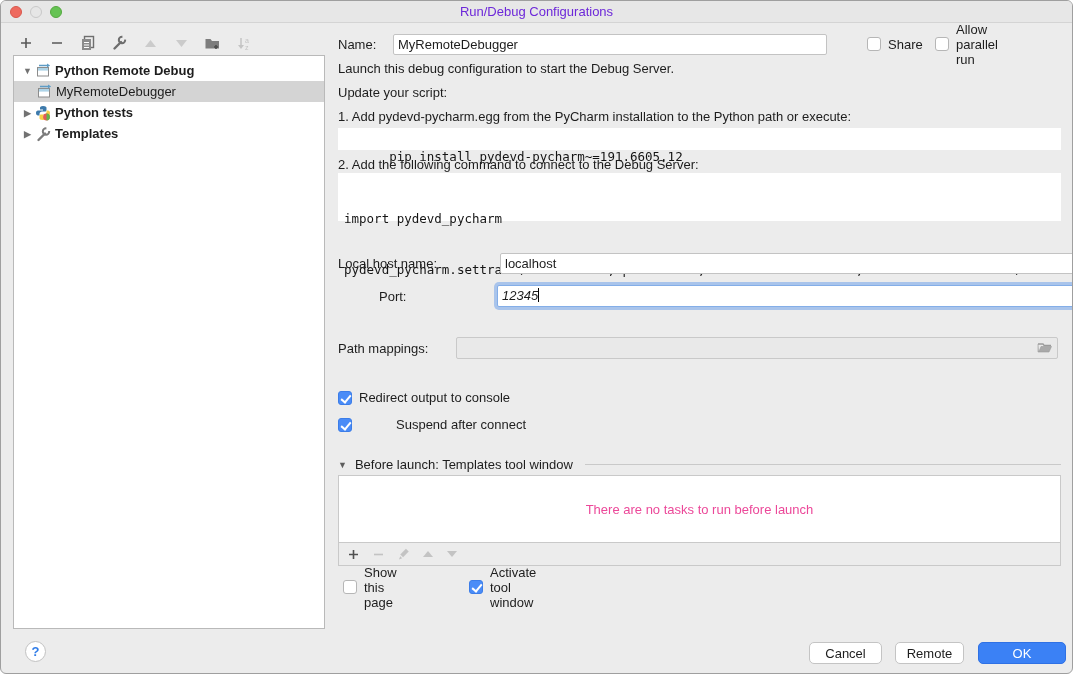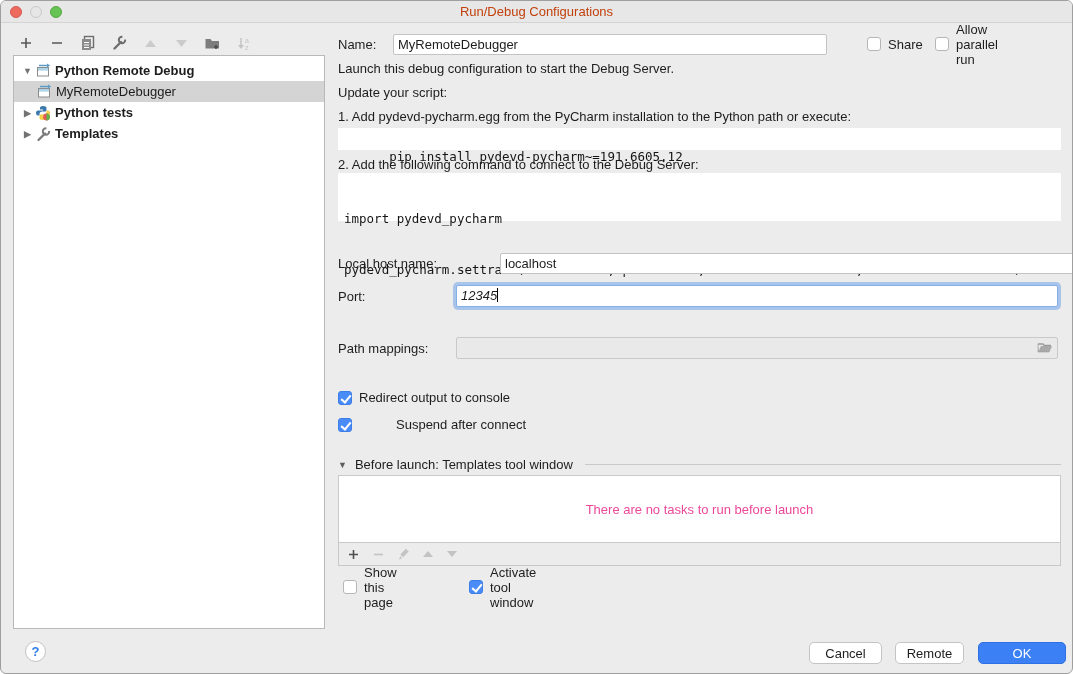--- a/index.html
+++ b/index.html
@@ -13,21 +13,21 @@
   }
   
   .titlebar{position:absolute;left:0;top:0;width:100%;height:22px;
     background:#e7e7e7;border-bottom:1px solid #d4d4d4;
     display:flex;align-items:center;justify-content:center;}
   .traffic{position:absolute;left:9px;top:5px;display:flex;gap:8px;}
   .light{width:12px;height:12px;border-radius:50%;}
   .light.red{background:#ee6a5f;border:1px solid #d8574c;}
   .light.gray{background:#e6e6e6;border:1px solid #c8c8c8;}
   .light.green{background:#66c354;border:1px solid #54a83f;}
-  .title{color:#c2410c;font-weight:500;}
+  .title{color:#6d28d9;font-weight:500;}
   
   .tree-toolbar{position:absolute;left:16px;top:31px;height:22px;display:flex;align-items:center;gap:13px;}
   .tbtn{width:18px;height:18px;display:flex;align-items:center;justify-content:center;}
   
   .tree-panel{position:absolute;left:12px;top:54px;width:312px;height:574px;
     background:#ffffff;border:1px solid #b9b9b9;padding-top:4px;}
   .trow{height:21px;display:flex;align-items:center;white-space:nowrap;}
   .trow .arrow{width:11px;text-align:center;font-size:9px;color:#727272;margin-left:8px;flex:0 0 11px;}
   .trow .ticon{width:16px;height:16px;margin:0 4px 0 2px;flex:0 0 16px;display:flex;align-items:center;justify-content:center;}
   .trow.bold{font-weight:bold;}
@@ -229,21 +229,21 @@
     <div class="codebox" style="top:172px;height:48px;">
       <div>import pydevd_pycharm</div>
       <div>pydevd_pycharm.settrace('localhost', port=12345, stdoutToServer=True, stderrToServer=True)</div>
     </div>
 
     <div class="row" style="top:251px;height:22px;">
       <span>Local host name:</span>
       <input class="field" style="position: absolute; left: 118px; width: 602px; margin-left: 44px;" value="localhost">
     </div>
 
-    <div class="row" style="top:283px;height:24px;">
+    <div class="row" style="top:283px;height:24px;margin-left:41px;">
       <span>Port:</span>
       <div class="field focus" style="position:absolute;left:118px;width:602px;height:22px;line-height:20px;">
         <span>12345</span><span class="caret"></span>
       </div>
     </div>
 
     <div class="row" style="top:336px;height:22px;">
       <span>Path mappings:</span>
       <div class="disabledfield" style="position:absolute;left:118px;width:602px;">
         <span style="flex:1;"></span>

